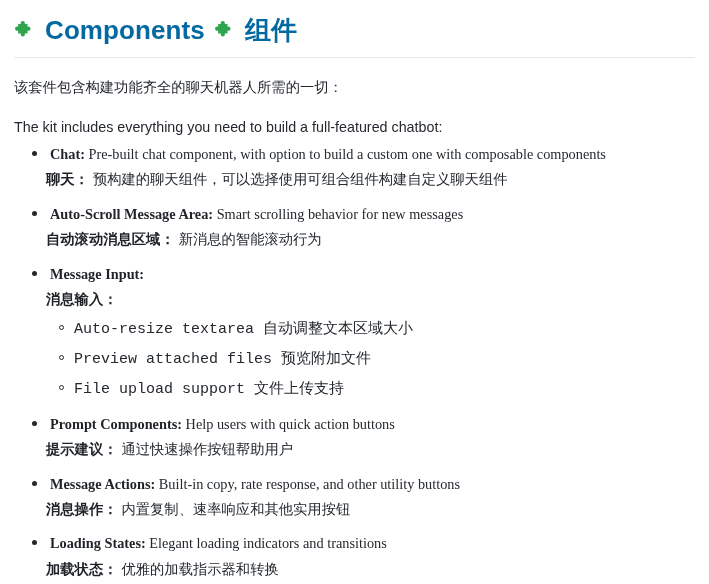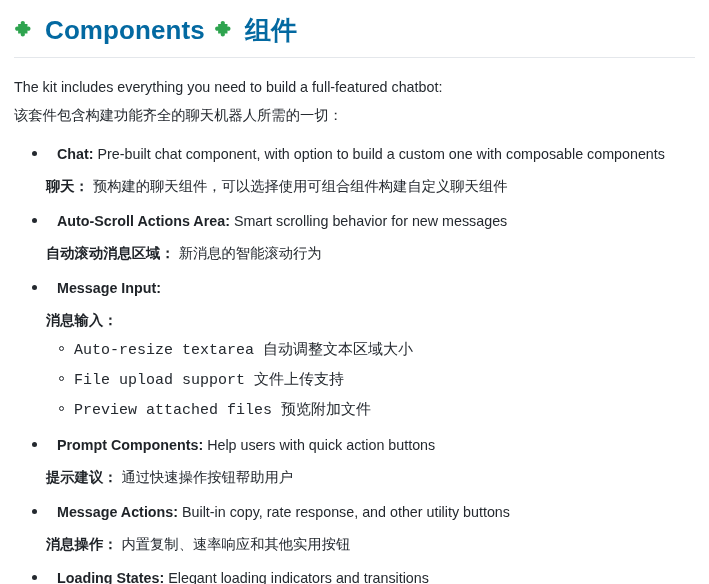--- a/index.html
+++ b/index.html
@@ -69,21 +69,22 @@
     content: "";
     position: absolute;
     left: 0;
     top: 7px;
     width: 5px;
     height: 5px;
     border-radius: 50%;
     background: #24292f;
   }
   .item-en {
-    margin: 11px;
+    margin: 4px;
+    font-family: Liberation Serif, serif;
   }
   .item-zh {
     margin: 0 0 0 0;
   }
   .lbl {
     font-weight: 700;
     color: #1f2328;
   }
   .rest {
     font-weight: 400;
@@ -129,60 +130,60 @@
     </span>
     <span class="title-text-en">Components</span>
     <span class="puzzle-icon">
       <svg width="22" height="22" viewBox="0 0 24 24" aria-hidden="true">
         <path fill="#2ea44f" d="M9.6 2.2c1.3 0 2.3 1 2.3 2.2 0 .4-.1.7-.3 1.1h3.1v3.1c.3-.2.7-.3 1.1-.3 1.2 0 2.2 1 2.2 2.3s-1 2.3-2.2 2.3c-.4 0-.8-.1-1.1-.3v3.1h-3.1c.2.3.3.7.3 1.1 0 1.2-1 2.2-2.3 2.2s-2.3-1-2.3-2.2c0-.4.1-.8.3-1.1H4.5v-3.1c-.3.2-.7.3-1.1.3-1.2 0-2.2-1-2.2-2.3s1-2.3 2.2-2.3c.4 0 .8.1 1.1.3V5.5h3.1c-.2-.4-.3-.7-.3-1.1 0-1.2 1-2.2 2.3-2.2z"></path>
       </svg>
     </span>
     <span class="title-text-zh">组件</span>
   </h1>
 
+  <p class="lead zh">该套件包含构建功能齐全的聊天机器人所需的一切：</p>
   <p class="lead">The kit includes everything you need to build a full-featured chatbot:</p>
-  <p class="lead zh">该套件包含构建功能齐全的聊天机器人所需的一切：</p>
 
   <ul class="outer">
 
     <li>
       <div class="item-en">
         <span class="lbl">Chat:</span>
         <span class="rest">Pre-built chat component, with option to build a custom one with composable components</span>
       </div>
       <div class="item-zh">
         <span class="lbl">聊天：</span>
         <span class="rest">预构建的聊天组件，可以选择使用可组合组件构建自定义聊天组件</span>
       </div>
     </li>
 
     <li>
       <div class="item-en">
-        <span class="lbl">Auto-Scroll Actions Area:</span>
+        <span class="lbl">Auto-Scroll Message Area:</span>
         <span class="rest">Smart scrolling behavior for new messages</span>
       </div>
       <div class="item-zh">
         <span class="lbl">自动滚动消息区域：</span>
         <span class="rest">新消息的智能滚动行为</span>
       </div>
     </li>
 
     <li>
       <div class="item-en">
         <span class="lbl">Message Input:</span>
         <span class="rest"></span>
       </div>
       <div class="item-zh">
         <span class="lbl">消息输入：</span>
         <span class="rest"></span>
       </div>
       <ul class="inner">
         <li>Auto-resize textarea 自动调整文本区域大小</li>
+        <li>Preview attached files 预览附加文件</li>
         <li>File upload support 文件上传支持</li>
-        <li>Preview attached files 预览附加文件</li>
       </ul>
     </li>
 
     <li>
       <div class="item-en">
         <span class="lbl">Prompt Components:</span>
         <span class="rest">Help users with quick action buttons</span>
       </div>
       <div class="item-zh">
         <span class="lbl">提示建议：</span>

